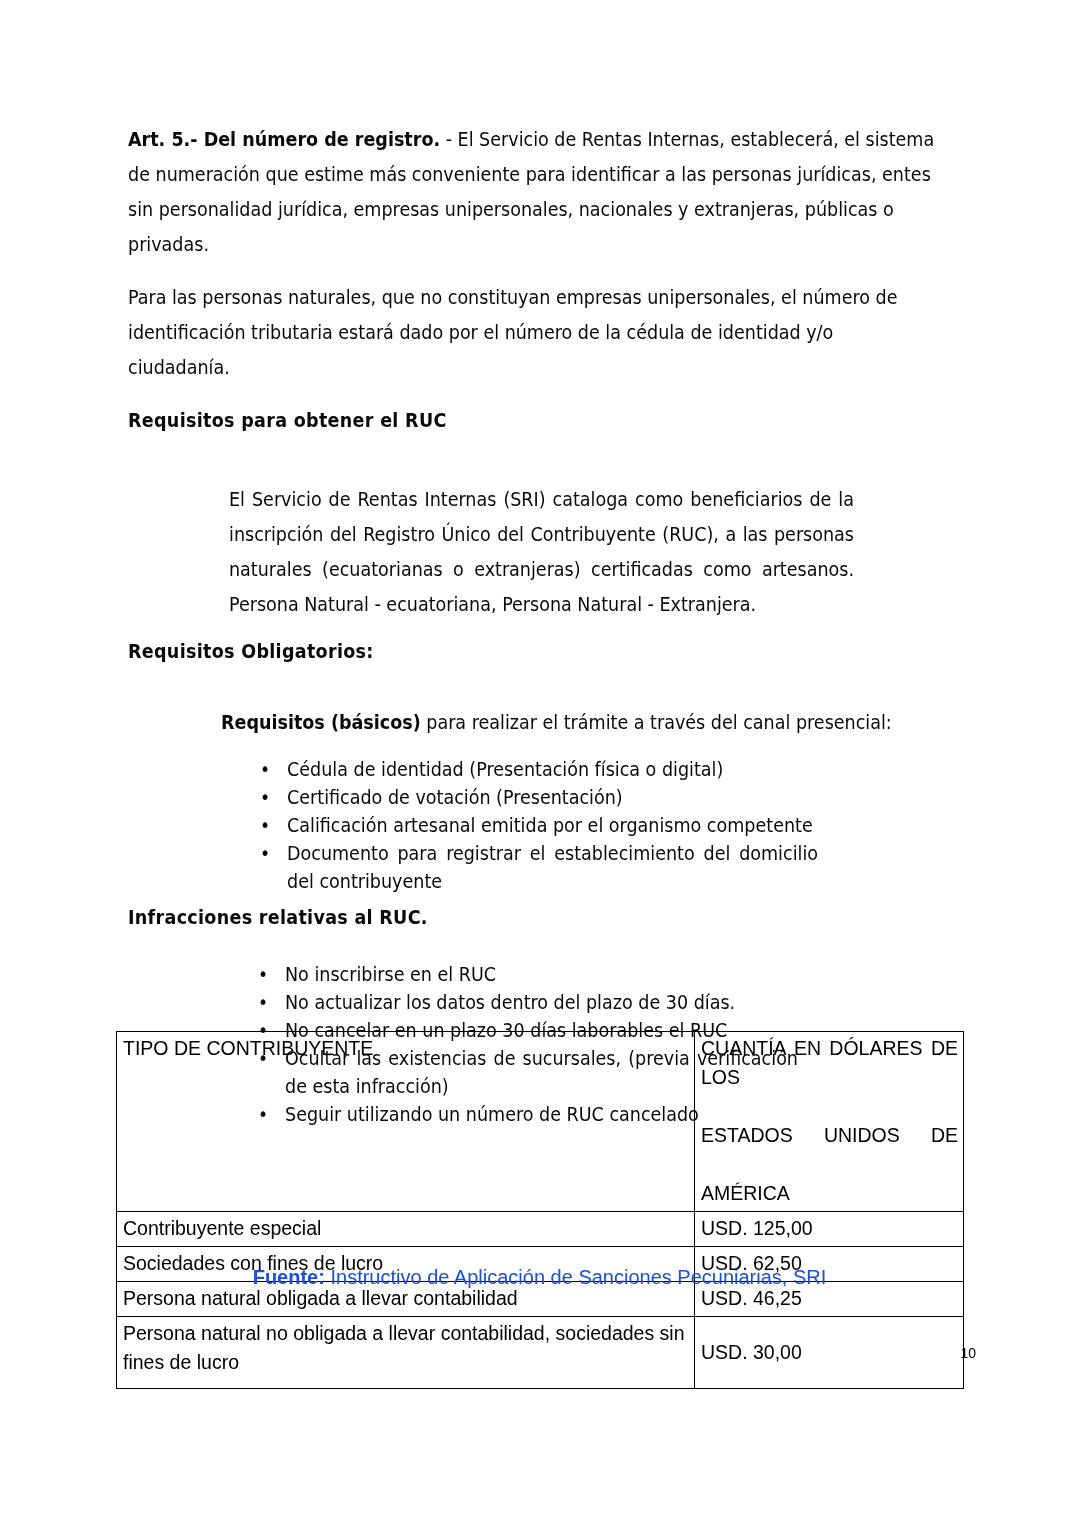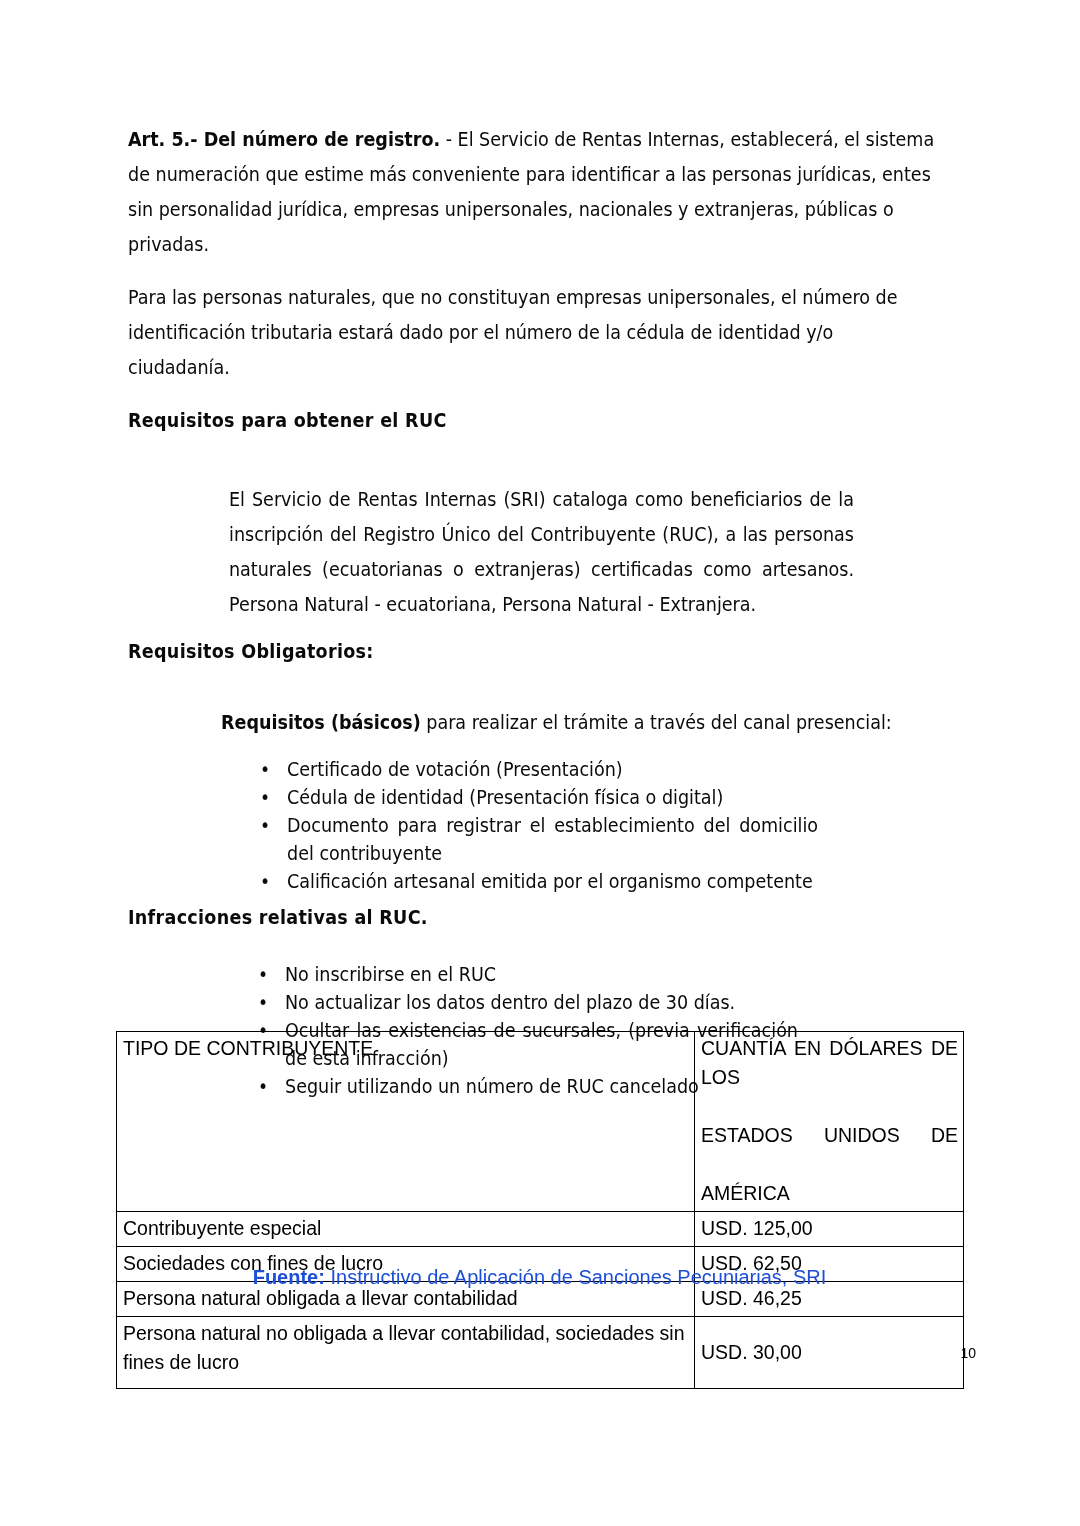--- a/index.html
+++ b/index.html
@@ -190,34 +190,35 @@
 
     <p class="heading">Requisitos Obligatorios:</p>
 
     <div class="spacer-lg"></div>
 
     <p class="para tight" style="padding-left:93px;"><b>Requisitos (básicos)</b><span> para realizar el trámite a través del canal presencial:</span></p>
 
     <div class="spacer-md"></div>
 
     <ul class="bul">
+      <li>Cédula de identidad (Presentación física o digital)</li>
       <li>Certificado de votación (Presentación)</li>
-      <li>Cédula de identidad (Presentación física o digital)</li>
+      <li class="just">Calificación artesanal emitida por el organismo competente</li>
       <li class="just">Documento para registrar el establecimiento del domicilio del contribuyente</li>
-      <li class="just">Calificación artesanal emitida por el organismo competente</li>
     </ul>
 
     <p class="heading" style="margin-top:4px;">Infracciones relativas al RUC.</p>
 
 
     <div class="spacer-md"></div>
 
     <ul class="bul bul2">
       <li>No inscribirse en el RUC</li>
       <li>No actualizar los datos dentro del plazo de 30 días.</li>
+      <li>No cancelar en un plazo 30 días laborables el RUC</li>
       <li class="just" style="padding-right:140px;">Ocultar las existencias de sucursales, (previa verificación de esta infracción)</li>
       <li>Seguir utilizando un número de RUC cancelado</li>
     </ul>
 
   </div>
 
   <div class="tbl-wrap">
     <table class="fees">
       <colgroup>
           <col class="c1">

